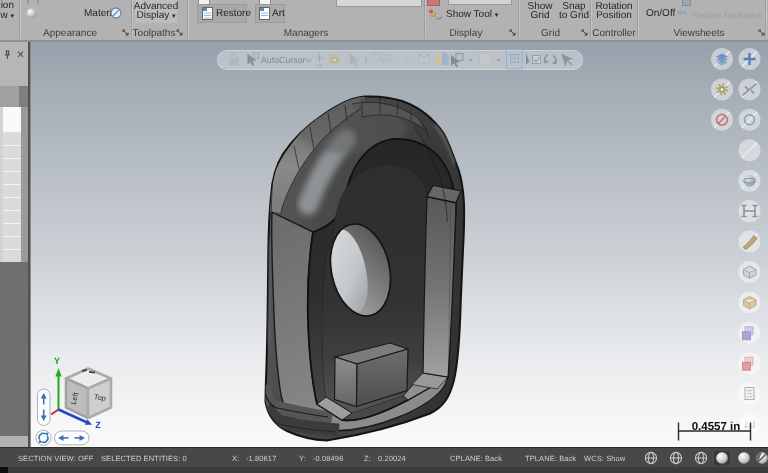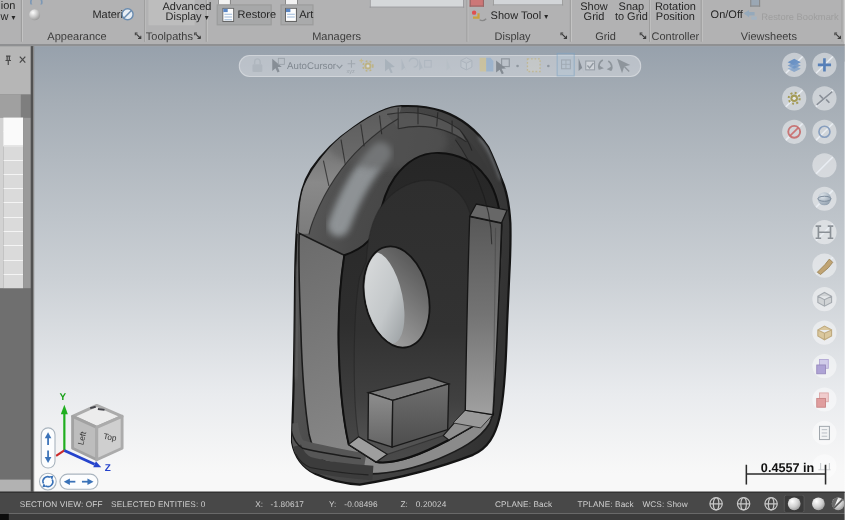--- a/index.html
+++ b/index.html
@@ -63,21 +63,21 @@
   <svg class="abs" style="left:110px;top:7px;" width="12" height="12" viewBox="0 0 12 12">
     <circle cx="6" cy="6" r="5" fill="#e8eef5" stroke="#6a8cb0" stroke-width="1.3"></circle>
     <line x1="2.5" y1="9.5" x2="9.5" y2="2.5" stroke="#6a8cb0" stroke-width="1.3"></line>
   </svg>
   <div class="glabel" style="left:30px;width:80px;">Appearance</div>
   <svg class="launcher" style="left:122px;" viewBox="0 0 7 7">
       <path d="M1,3 V1 H3 M2,2 L6,6 M6,3.5 V6 H3.5" stroke="#3c3c3c" stroke-width="1" fill="none"></path>
     </svg>
 
   <div class="abs" style="left:135px;top:0;width:42px;height:23px;background:#bdbdbd;"></div>
-  <div class="b2line" style="left:146px;width:48px;">Advanced<br>Display <span style="font-size:7px;">▾</span></div>
+  <div class="b2line" style="left:132px;width:48px;">Advanced<br>Display <span style="font-size:7px;">▾</span></div>
   <div class="glabel" style="left:131px;width:46px;">Toolpaths</div>
   <svg class="launcher" style="left:176px;" viewBox="0 0 7 7">
       <path d="M1,3 V1 H3 M2,2 L6,6 M6,3.5 V6 H3.5" stroke="#3c3c3c" stroke-width="1" fill="none"></path>
     </svg>
 
   <div class="abs" style="left:198px;top:0;width:10px;height:8px;background:#f2f2f2;border:1px solid #8a8a8a;border-top:none;"></div>
   <div class="abs" style="left:259px;top:0;width:10px;height:8px;background:#f2f2f2;border:1px solid #8a8a8a;border-top:none;"></div>
   <div class="abs" style="left:336px;top:0;width:84px;height:6px;background:#d5d8da;border:1px solid #97979a;border-top:none;"></div>
   <div class="abs" style="left:197px;top:4px;width:50px;height:19px;background:#a7a8a9;border:1px solid #9c9c9c;box-sizing:border-box;"></div>
   <svg class="abs" style="left:202px;top:7px;" width="11" height="13" viewBox="0 0 11 13">

